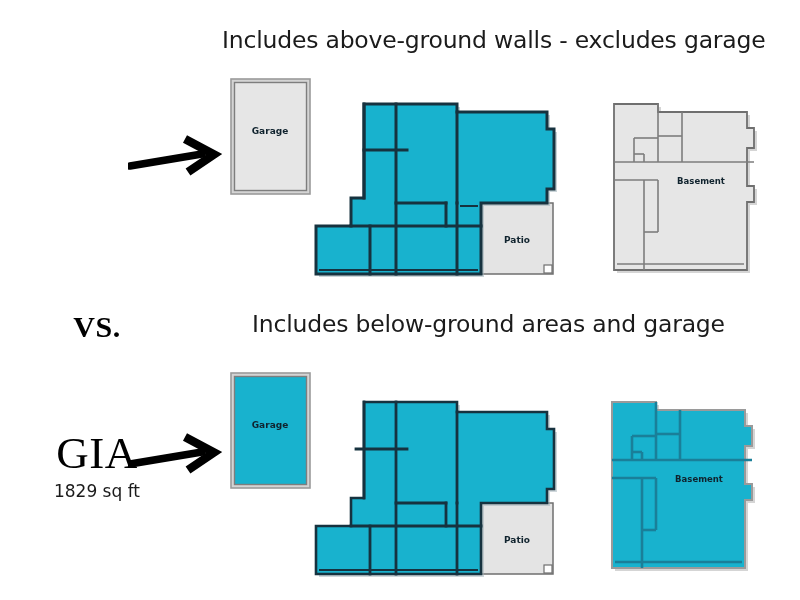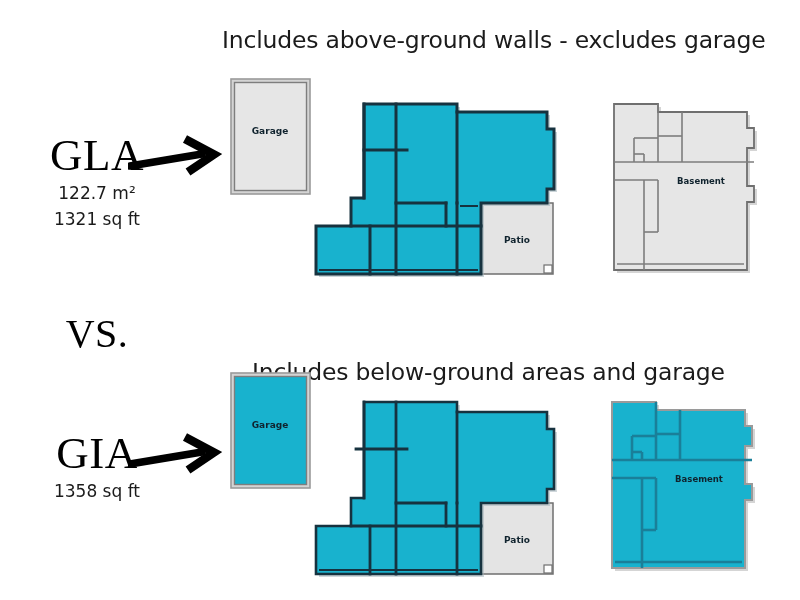--- a/index.html
+++ b/index.html
@@ -27,21 +27,21 @@
   .heading {
     position: absolute;
     font-family: "DejaVu Sans", sans-serif;
     font-size: 23.5px;
     font-weight: 400;
     letter-spacing: -0.2px;
     color: #1b1b1b;
     white-space: nowrap;
   }
   #heading-top  { left: 222px; top: 26px; }
-  #heading-bottom { left: 252px; top: 310px; margin-top: 48px; }
+  #heading-bottom { left: 252px; top: 310px; }
 
   
   .metric-block {
     position: absolute;
     width: 190px;
     text-align: center;
   }
   #metric-gla { left: 2px; top: 130px; }
   #metric-gia { left: 2px; top: 428px; text-align: center; }
 
@@ -61,22 +61,22 @@
     font-weight: 400;
   }
 
   #vs-label {
     position: absolute;
     left: 2px;
     top: 310px;
     width: 190px;
     text-align: center;
     font-family: "Liberation Serif", serif;
-    font-size: 40px;
-    font-weight: 400;
+    font-size: 30px;
+    font-weight: 700;
     color: #000000;
     letter-spacing: 0.5px;
   }
 
   
   .arrow {
     position: absolute;
   }
   #arrow-gla { left: 128px; top: 134px; }
   #arrow-gia { left: 128px; top: 432px; }
@@ -105,25 +105,20 @@
     fill: #10232e;
   }
 </style>
 </head>
 <body>
 
 <div class="stage">
 
   <div class="heading" id="heading-top">Includes above-ground walls - excludes garage</div>
 
-  <div class="metric-block" id="metric-gla">
-    <div class="metric-title">GLA</div>
-    <div class="metric-sub">122.7 m²</div>
-    <div class="metric-sub">1321 sq ft</div>
-  </div>
 
   <svg class="arrow" id="arrow-gla" width="98" height="44" viewBox="0 0 98 44">
     <path d="M2,32 L74,20" stroke="#000000" stroke-width="7.5" stroke-linecap="round" fill="none"></path>
     <path d="M57,5 L86,20.5 L60,38" stroke="#000000" stroke-width="8.5" fill="none" stroke-linejoin="miter" stroke-linecap="butt"></path>
   </svg>
 
   <svg class="plan" id="plan-garage-top" width="92" height="126" viewBox="0 0 92 126">
     <rect x="3" y="3" width="79" height="115" fill="#d4d4d4" stroke="#9a9a9a" stroke-width="1.6"></rect>
     <rect x="6.5" y="6.5" width="72" height="108" fill="#e6e6e6" stroke="#7e7e7e" stroke-width="1.4"></rect>
     <text class="room-label" x="42" y="58" text-anchor="middle">Garage</text>
@@ -180,21 +175,21 @@
     </g>
     <text class="room-label-sm" x="97" y="92" text-anchor="middle">Basement</text>
   </svg>
 
   <div id="vs-label">VS.</div>
 
   <div class="heading" id="heading-bottom">Includes below-ground areas and garage</div>
 
   <div class="metric-block" id="metric-gia">
     <div class="metric-title">GIA</div>
-    <div class="metric-sub">1358 sq ft</div>
+    <div class="metric-sub">1829 sq ft</div>
   </div>
 
   <svg class="arrow" id="arrow-gia" width="98" height="44" viewBox="0 0 98 44">
     <path d="M2,32 L74,20" stroke="#000000" stroke-width="7.5" stroke-linecap="round" fill="none"></path>
     <path d="M57,5 L86,20.5 L60,38" stroke="#000000" stroke-width="8.5" fill="none" stroke-linejoin="miter" stroke-linecap="butt"></path>
   </svg>
 
   <svg class="plan" id="plan-garage-bottom" width="92" height="126" viewBox="0 0 92 126">
     <rect x="3" y="3" width="79" height="115" fill="#d4d4d4" stroke="#9a9a9a" stroke-width="1.6"></rect>
     <rect x="6.5" y="6.5" width="72" height="108" fill="#18b2ce" stroke="#7e7e7e" stroke-width="1.4"></rect>

